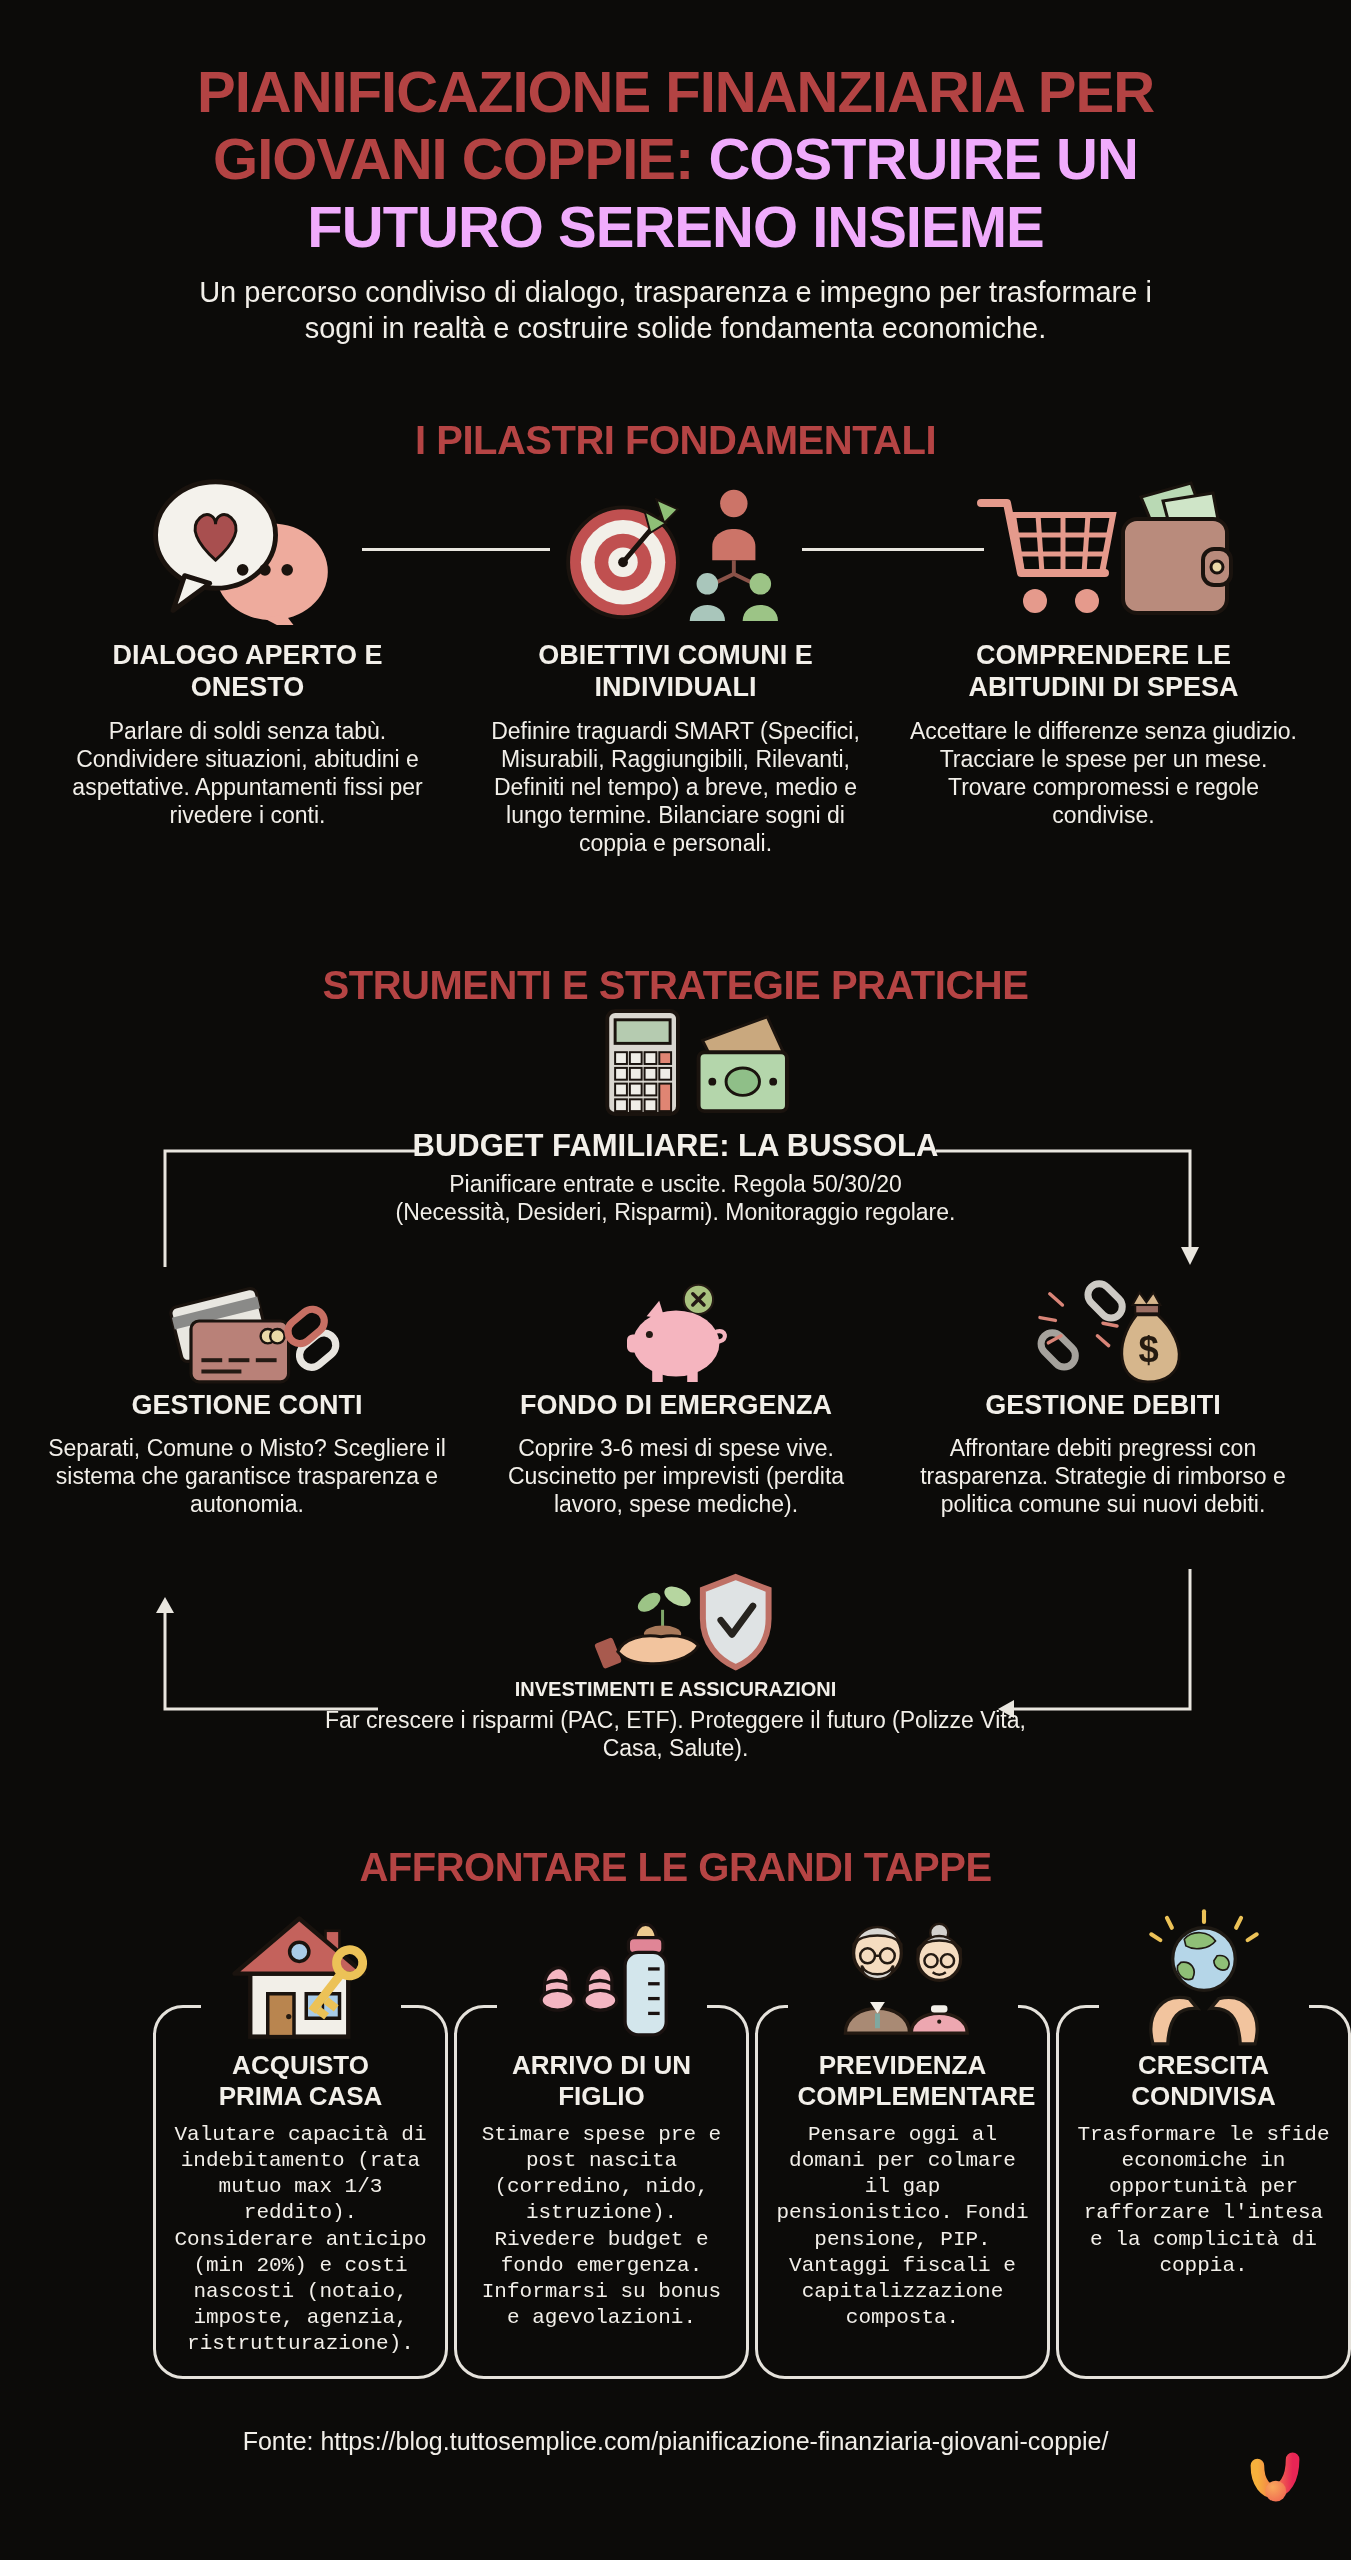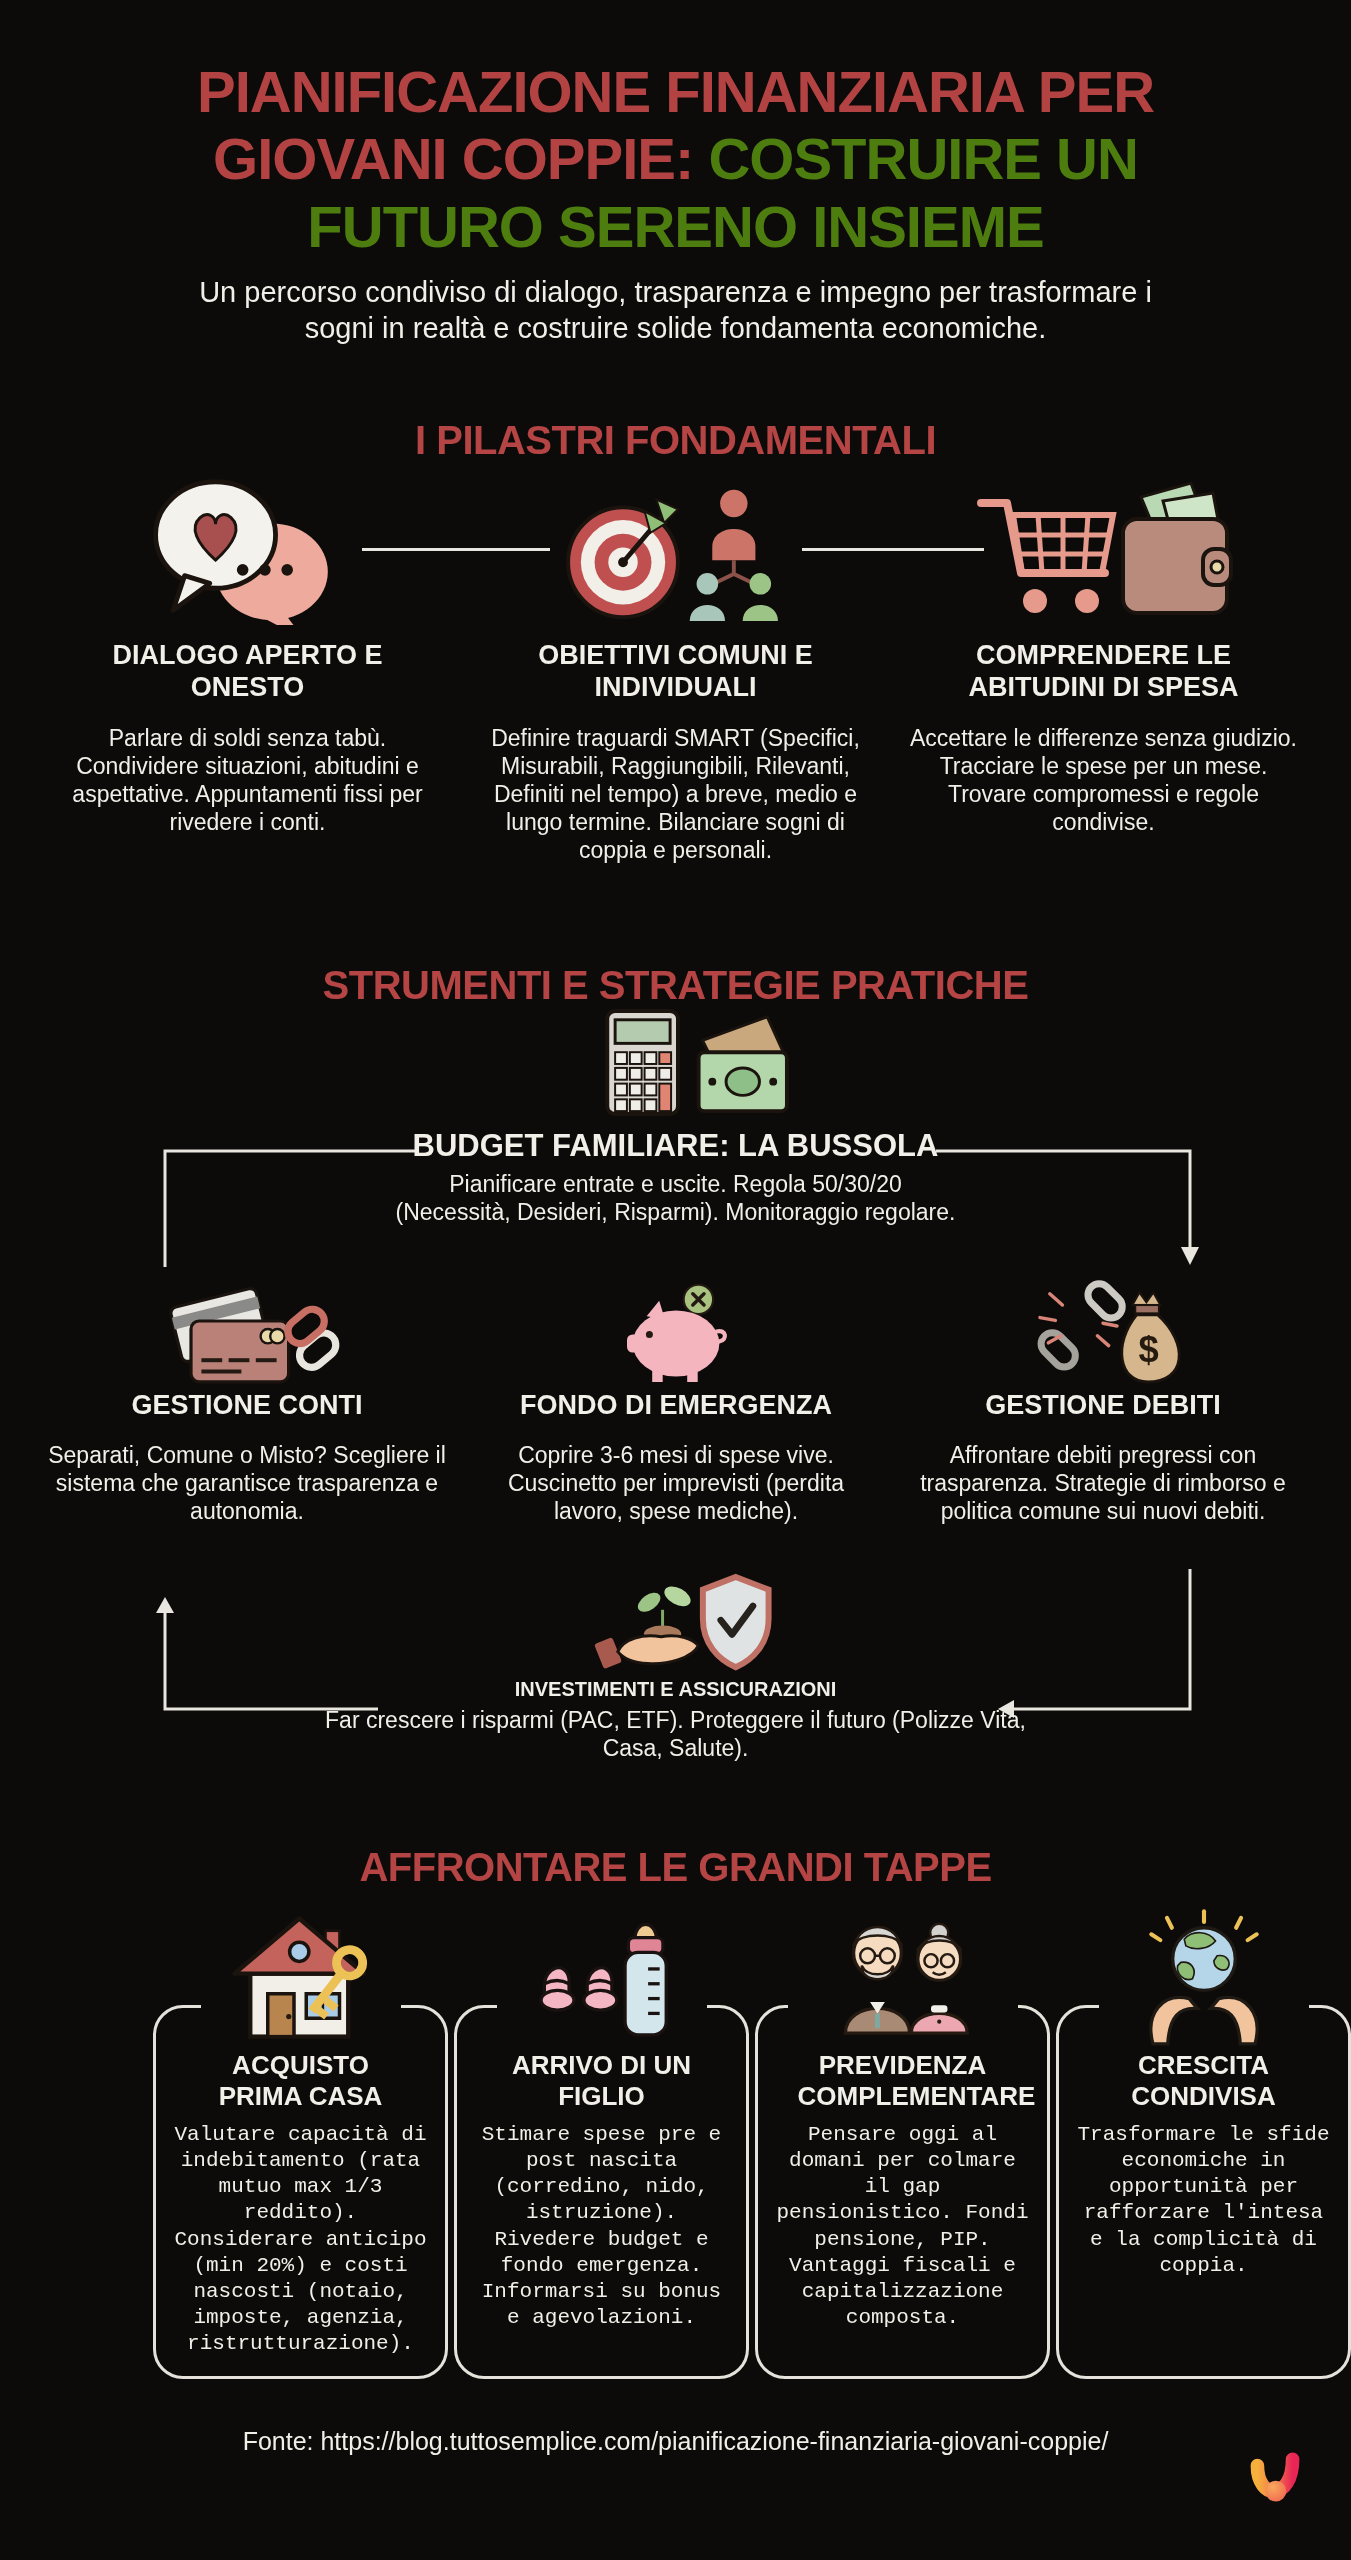--- a/index.html
+++ b/index.html
@@ -5,35 +5,35 @@
   html,body{margin:0;padding:0;background:#000;}
   .canvas{
     position:relative;width:1351px;height:2560px;margin:0 auto;
     background:#0c0b09;color:#f2efe9;overflow:hidden;
     font-family:"Liberation Sans",sans-serif;text-align:center;
   }
   
   .header-sec{height:360px;padding-top:58px;box-sizing:content-box;}
   .main-title{font-size:58px;font-weight:800;line-height:1.16;letter-spacing:-1px;}
   .red{color:#b34343;}
-  .white{color:#4d7c0f;}
+  .white{color:#f0abfc;}
   .subtitle{margin:14px auto 0;max-width:1020px;font-size:29px;line-height:1.25;font-weight:400;}
   
   .sec-heading{color:#b54444;font-size:40px;font-weight:800;letter-spacing:-0.5px;line-height:1.1;}
   
   .pillars-sec{height:545px;}
   .pillar-icons{position:relative;height:152px;margin-top:12px;}
   .pillar-icon-group{position:absolute;top:0;width:260px;height:152px;display:flex;align-items:center;justify-content:center;}
   .pig1{left:117px;} .pig2{left:545px;} .pig3{left:973px;}
   .p-line{position:absolute;top:74px;height:3px;background:#e9e6df;}
   .pl1{left:362px;width:188px;} .pl2{left:802px;width:182px;}
   .pillar-cols{display:flex;justify-content:center;gap:38px;margin-top:14px;}
   .pillar-col{width:390px;}
   .pillar-title{font-size:27px;font-weight:800;line-height:1.18;max-width:300px;margin:0 auto;}
-  .body-text{font-size:23px;line-height:1.22;font-weight:400;margin-top:20px;}
+  .body-text{font-size:23px;line-height:1.22;font-weight:400;margin-top:13px;}
   
   .strategies-heading{height:46px;}
   .flow-sec{position:relative;height:830px;}
   .flow-svg{position:absolute;left:0;top:0;pointer-events:none;}
   .calc-icons{position:absolute;top:0;left:0;right:0;display:flex;justify-content:center;}
   .budget-block{position:absolute;top:118px;left:0;right:0;}
   .node-title{font-size:31px;font-weight:800;line-height:1.2;}
   .small-title{font-size:27px;font-weight:800;line-height:1.2;}
   .budget-body{max-width:560px;margin:6px auto 0;}
   .flow-node{position:absolute;top:268px;width:400px;}

